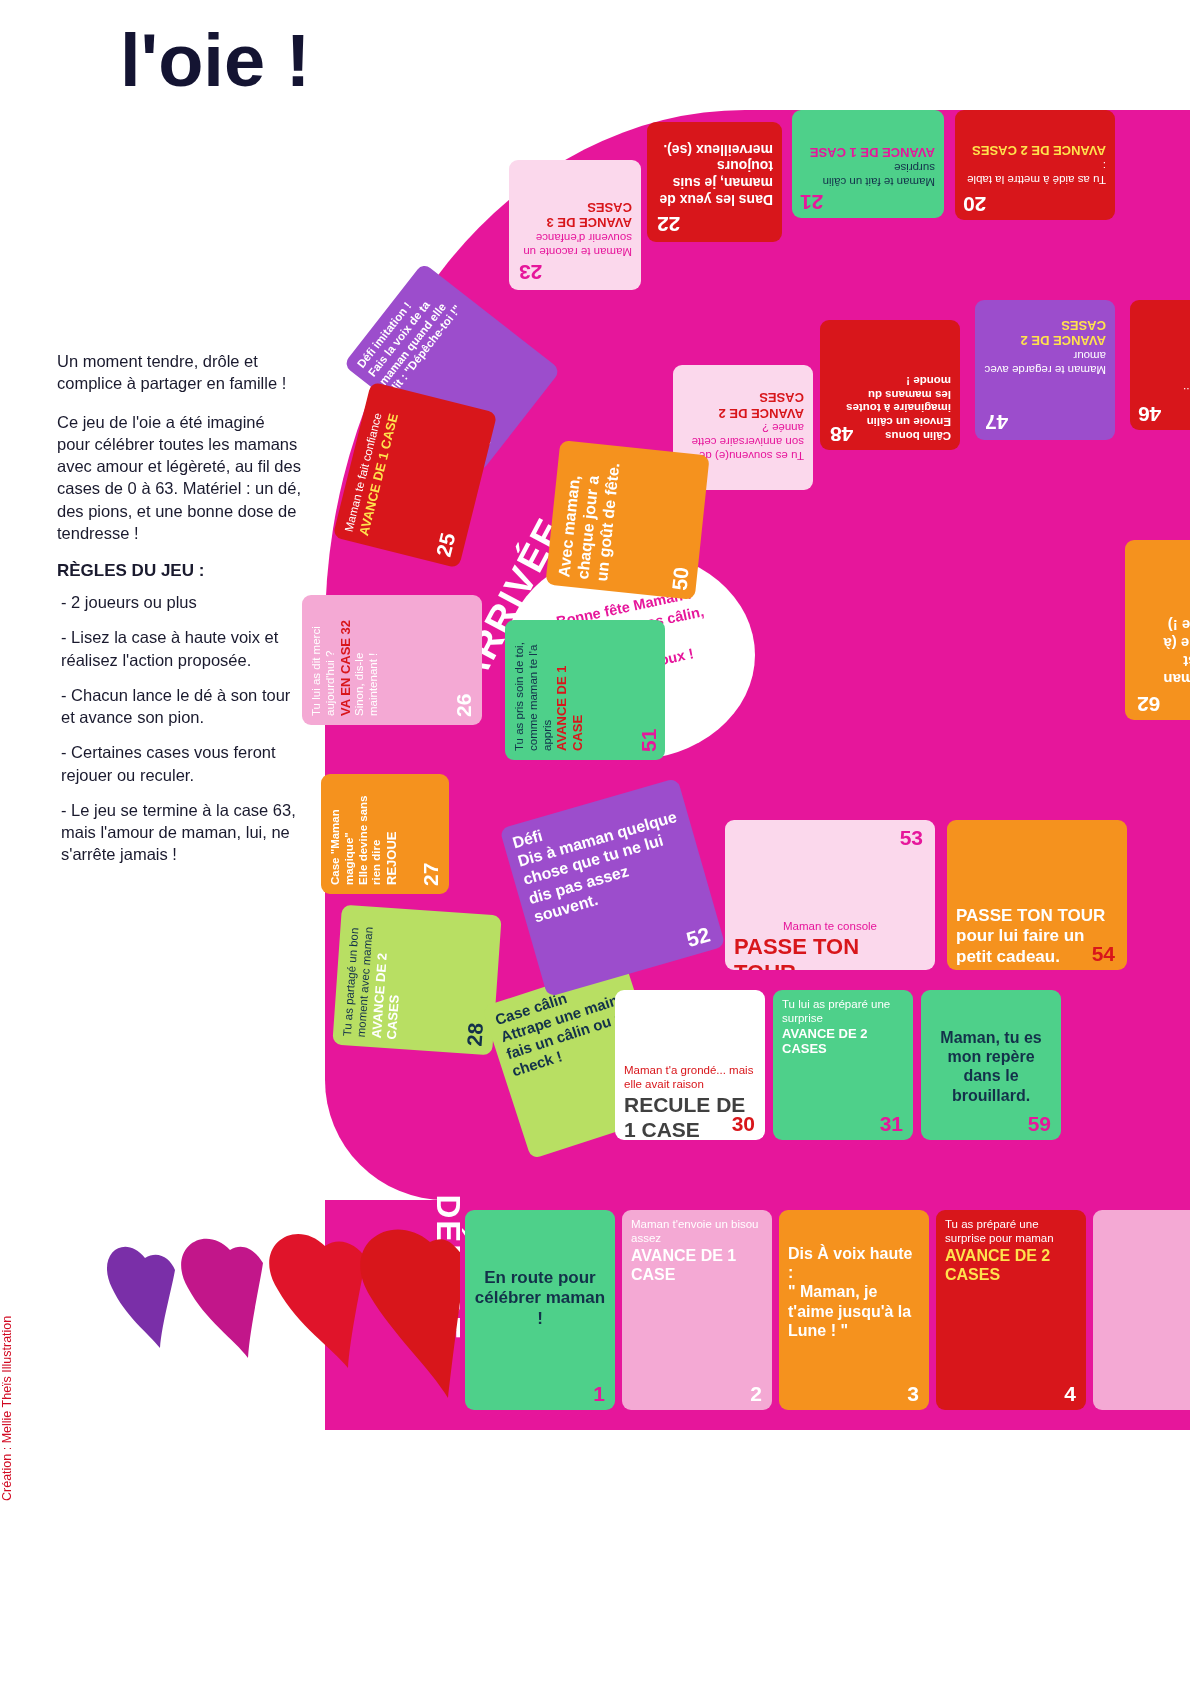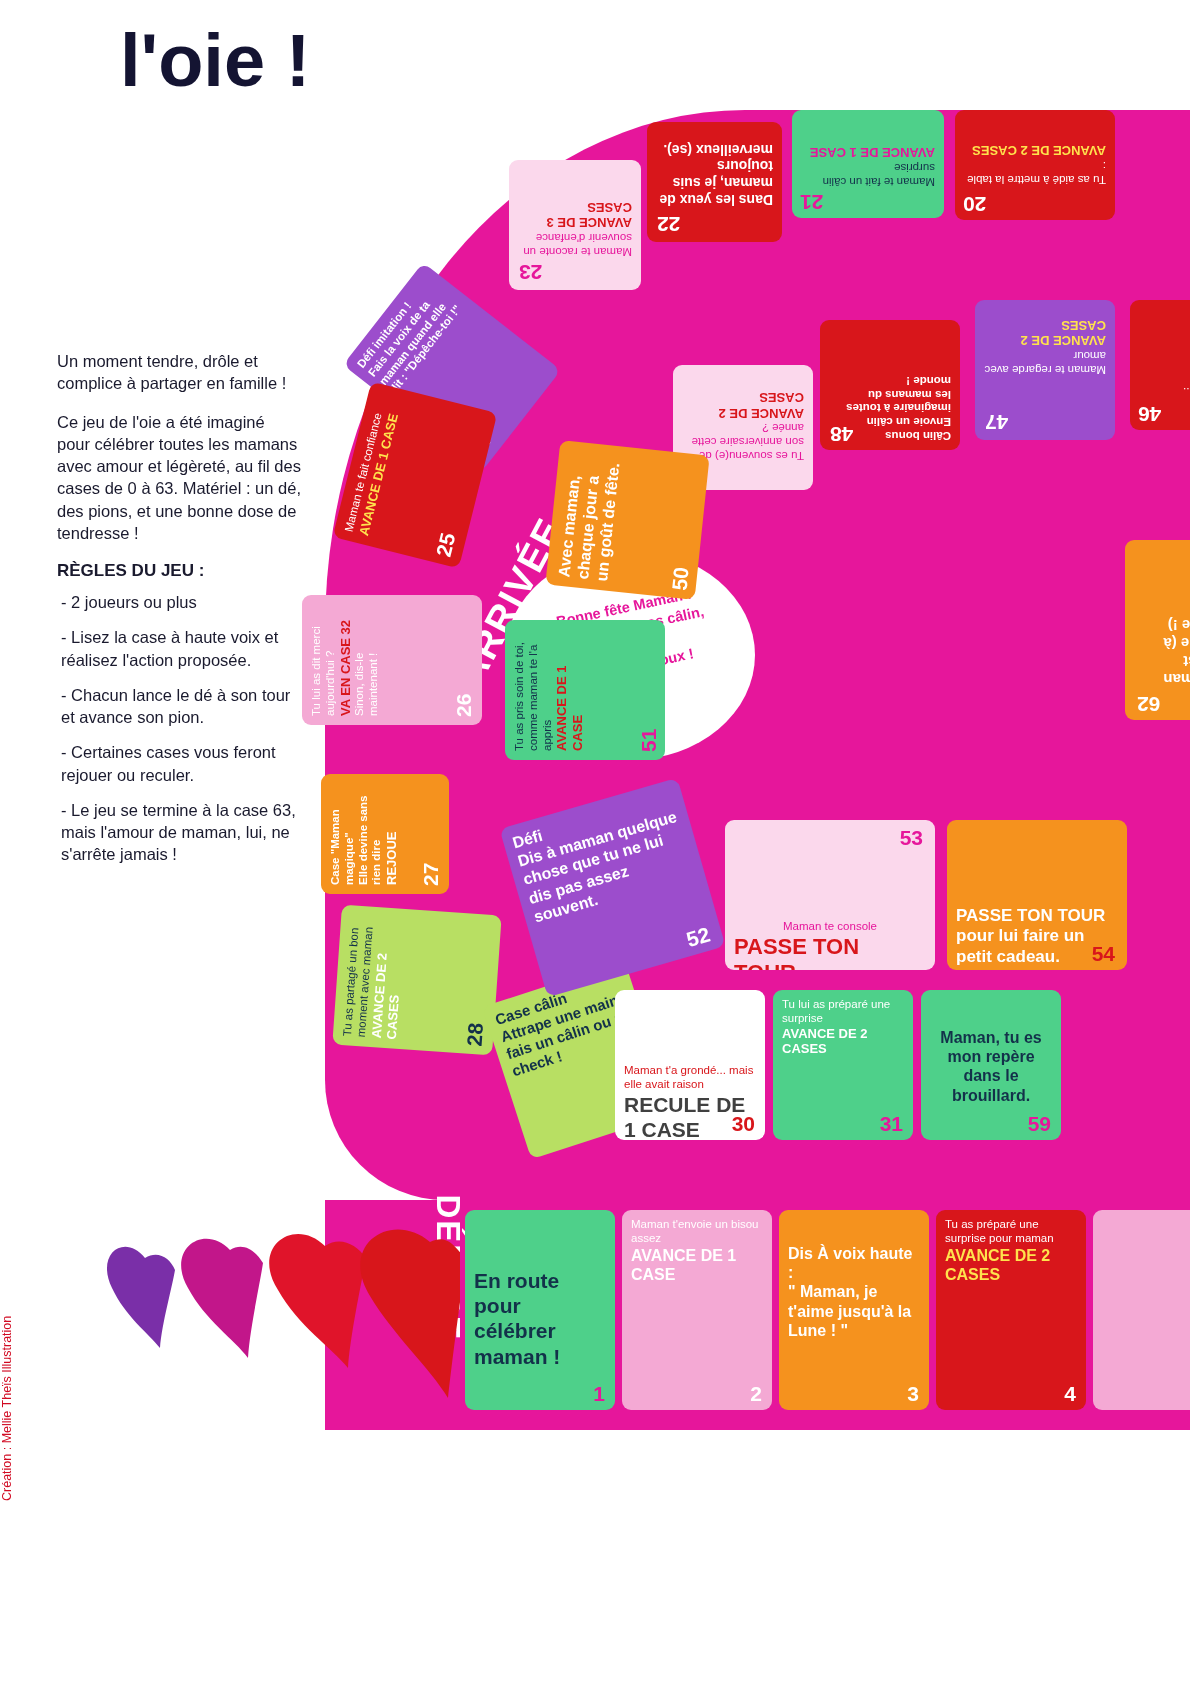--- a/index.html
+++ b/index.html
@@ -242,21 +242,21 @@
   </div>
 
 </div>
 
 <div class="board" style="left:325px;top:1200px;width:900px;height:230px;background:#e6169b;border-radius:0 0 0 0;">
 
   <div class="depart-label" style="left:50px;top:48px;transform:rotate(90deg);">DÉPART</div>
 
   <div class="cell c-green" style="left:140px;top:10px;width:150px;height:200px;">
     <div class="num" style="right:10px;bottom:4px;color:#e6169b;">1</div>
-    <div class="txt" style="margin-top:50px;font-size:21px;color:#13314a;">En route pour célébrer maman !</div>
+    <div class="txt" style="margin-top:50px;font-size:17px;text-align:center;color:#13314a;">En route pour célébrer maman !</div>
   </div>
 
   <div class="cell c-pink" style="left:297px;top:10px;width:150px;height:200px;">
     <div class="num" style="right:10px;bottom:4px;color:#ffffff;">2</div>
     <div class="txt small reg">Maman t'envoie un bisou assez</div>
     <div class="txt" style="font-size:16px;">AVANCE DE 1 CASE</div>
   </div>
 
   <div class="cell c-orange" style="left:454px;top:10px;width:150px;height:200px;">
     <div class="num" style="right:10px;bottom:4px;">3</div>

